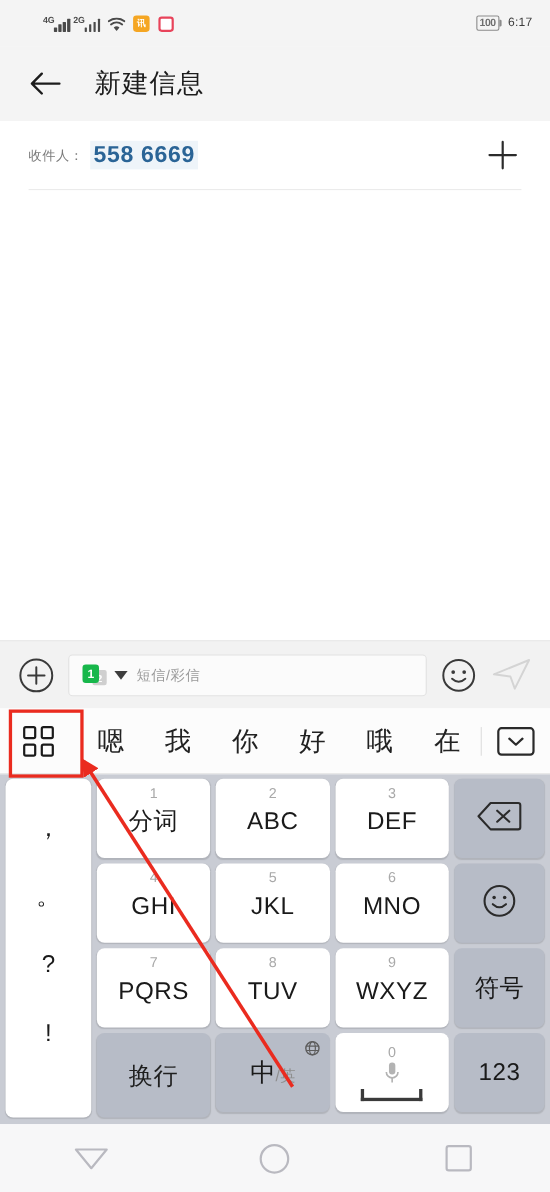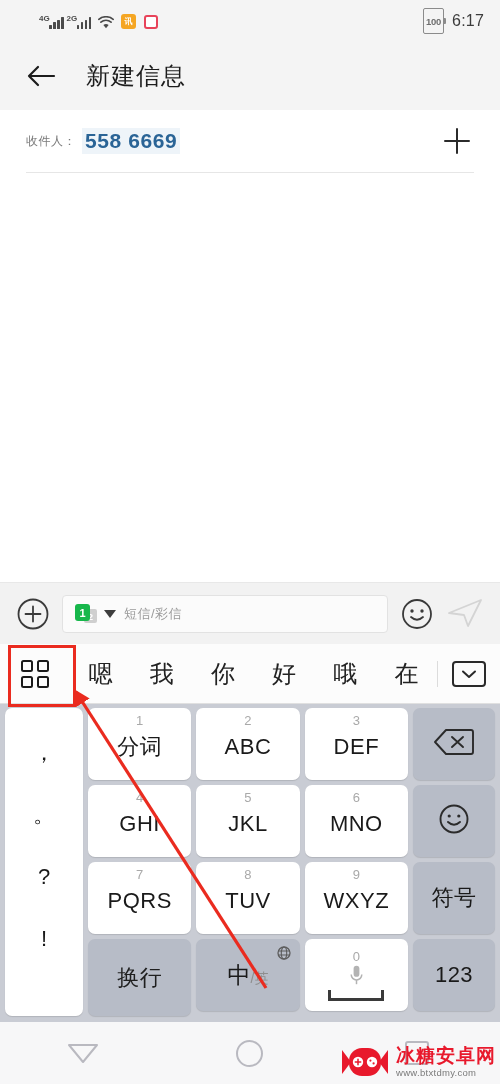--- a/index.html
+++ b/index.html
@@ -32,25 +32,25 @@
   .sig .bars i:nth-child(4){height:11.5px;}
   .wifi { width:16px; height:13px; position:relative; margin-left:3px; }
   .wifi svg { display:block; }
   .appicon { width:15px; height:15px; border-radius:3px; background:#f5a623;
              display:flex; align-items:center; justify-content:center;
              font-size:8px; color:#fff; font-weight:bold; margin-left:3px;}
   .appicon2 { width:14px; height:14px; border-radius:3px; border:2.5px solid #e8435a;
               background:#fff; margin-left:4px;}
   .sb-right { margin-left:auto; display:flex; align-items:center; gap:6px; }
   .battery { display:flex; align-items:center; }
-  .battery .body { border:1.5px solid #8b8b8b; border-radius:2px; padding:12px 2px;
+  .battery .body { border:1.5px solid #8b8b8b; border-radius:2px; padding:0 2px;
                    font-size:9.5px; color:#6e6e6e; height:14px; display:flex;
                    align-items:center; letter-spacing:-.3px; font-weight:600;}
   .battery .tip { width:2px; height:6px; background:#8b8b8b; border-radius:0 1px 1px 0; }
-  .clock { font-size:16px; color:#3c3c3c; letter-spacing:.2px; }
+  .clock { font-size:11px; color:#3c3c3c; letter-spacing:.2px; }
 
   
   .appbar {
     height:68px; flex:0 0 68px; background:#f4f4f4;
     display:flex; align-items:center; padding:0 26px; gap:30px;
   }
   .back-arrow { width:30px; height:30px; display:flex; align-items:center; justify-content:center; cursor:pointer;}
   .appbar-title { font-size:24px; color:#1c1c1c; letter-spacing:1px; }
 
   
@@ -414,38 +414,20 @@
         <path d="M3 4 H31 L17 21 Z" stroke="#b9b9c0" stroke-width="2" fill="none" stroke-linejoin="round"></path>
       </svg>
     </span>
     <span class="nav-btn">
       <span class="nav-circle"></span>
     </span>
     <span class="nav-btn">
       <span class="nav-square"></span>
     </span>
 
-    <div class="watermark">
-      <span class="wm-logo">
-        <svg width="54" height="40" viewBox="0 0 54 40">
-          <path d="M4 8 L13 20 L4 32 Z" fill="#e8192c"></path>
-          <path d="M50 8 L41 20 L50 32 Z" fill="#e8192c"></path>
-          <rect x="11" y="6" width="32" height="28" rx="13" fill="#e8192c"></rect>
-          <circle cx="20" cy="20" r="5.2" fill="#ffffff"></circle>
-          <circle cx="34" cy="20" r="5.2" fill="#ffffff"></circle>
-          <path d="M20 17.3 V22.7 M17.3 20 H22.7" stroke="#e8192c" stroke-width="1.5" stroke-linecap="round"></path>
-          <circle cx="32.4" cy="18.6" r="1.1" fill="#e8192c"></circle>
-          <circle cx="35.6" cy="21.4" r="1.1" fill="#e8192c"></circle>
-        </svg>
-      </span>
-      <span class="wm-text">
-        <span class="wm-title">冰糖安卓网</span>
-        <span class="wm-url">www.btxtdmy.com</span>
-      </span>
-    </div>
   </div>
 
   <div class="annot">
     <div class="annot-box" style="left:8px; top:645px; width:68px; height:62px;"></div>
     <svg width="500" height="1084" style="position:absolute; left:0; top:0;">
       <defs>
         <marker id="arrowhead" markerWidth="5" markerHeight="5" refX="4" refY="2.5" orient="auto">
           <path d="M0,0 L5,2.5 L0,5 Z" fill="#ea2b1f"></path>
         </marker>
       </defs>

